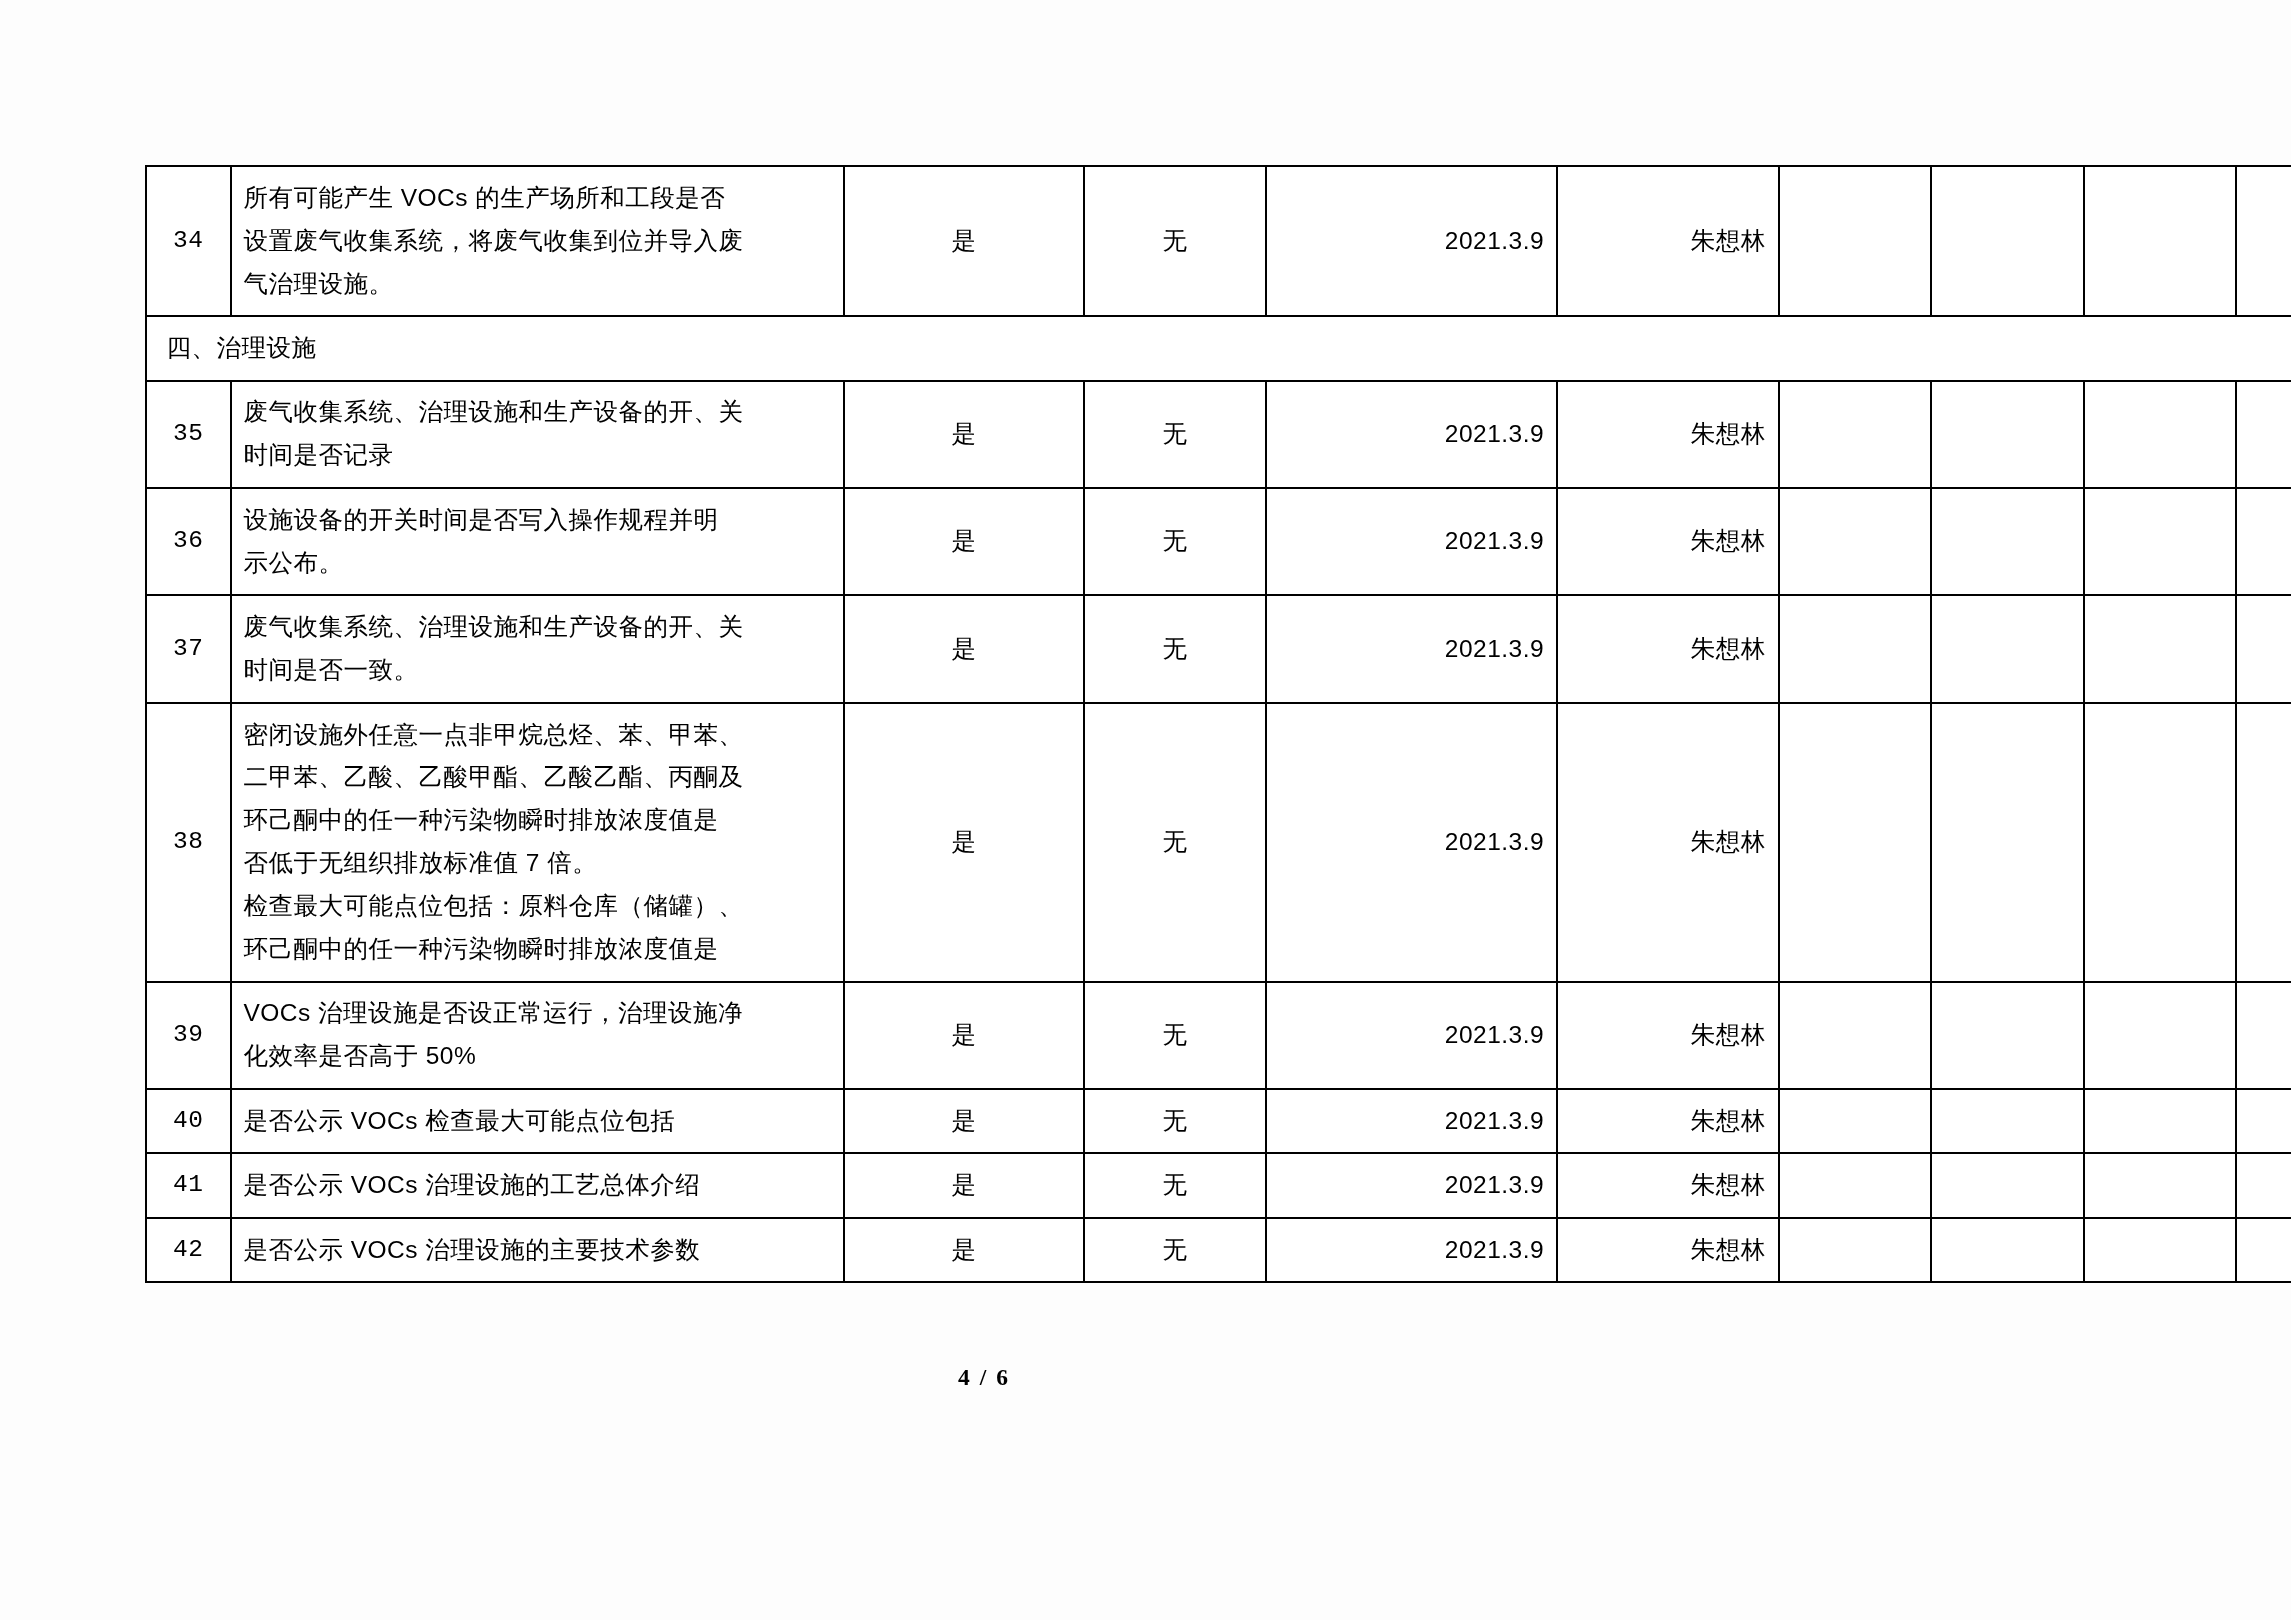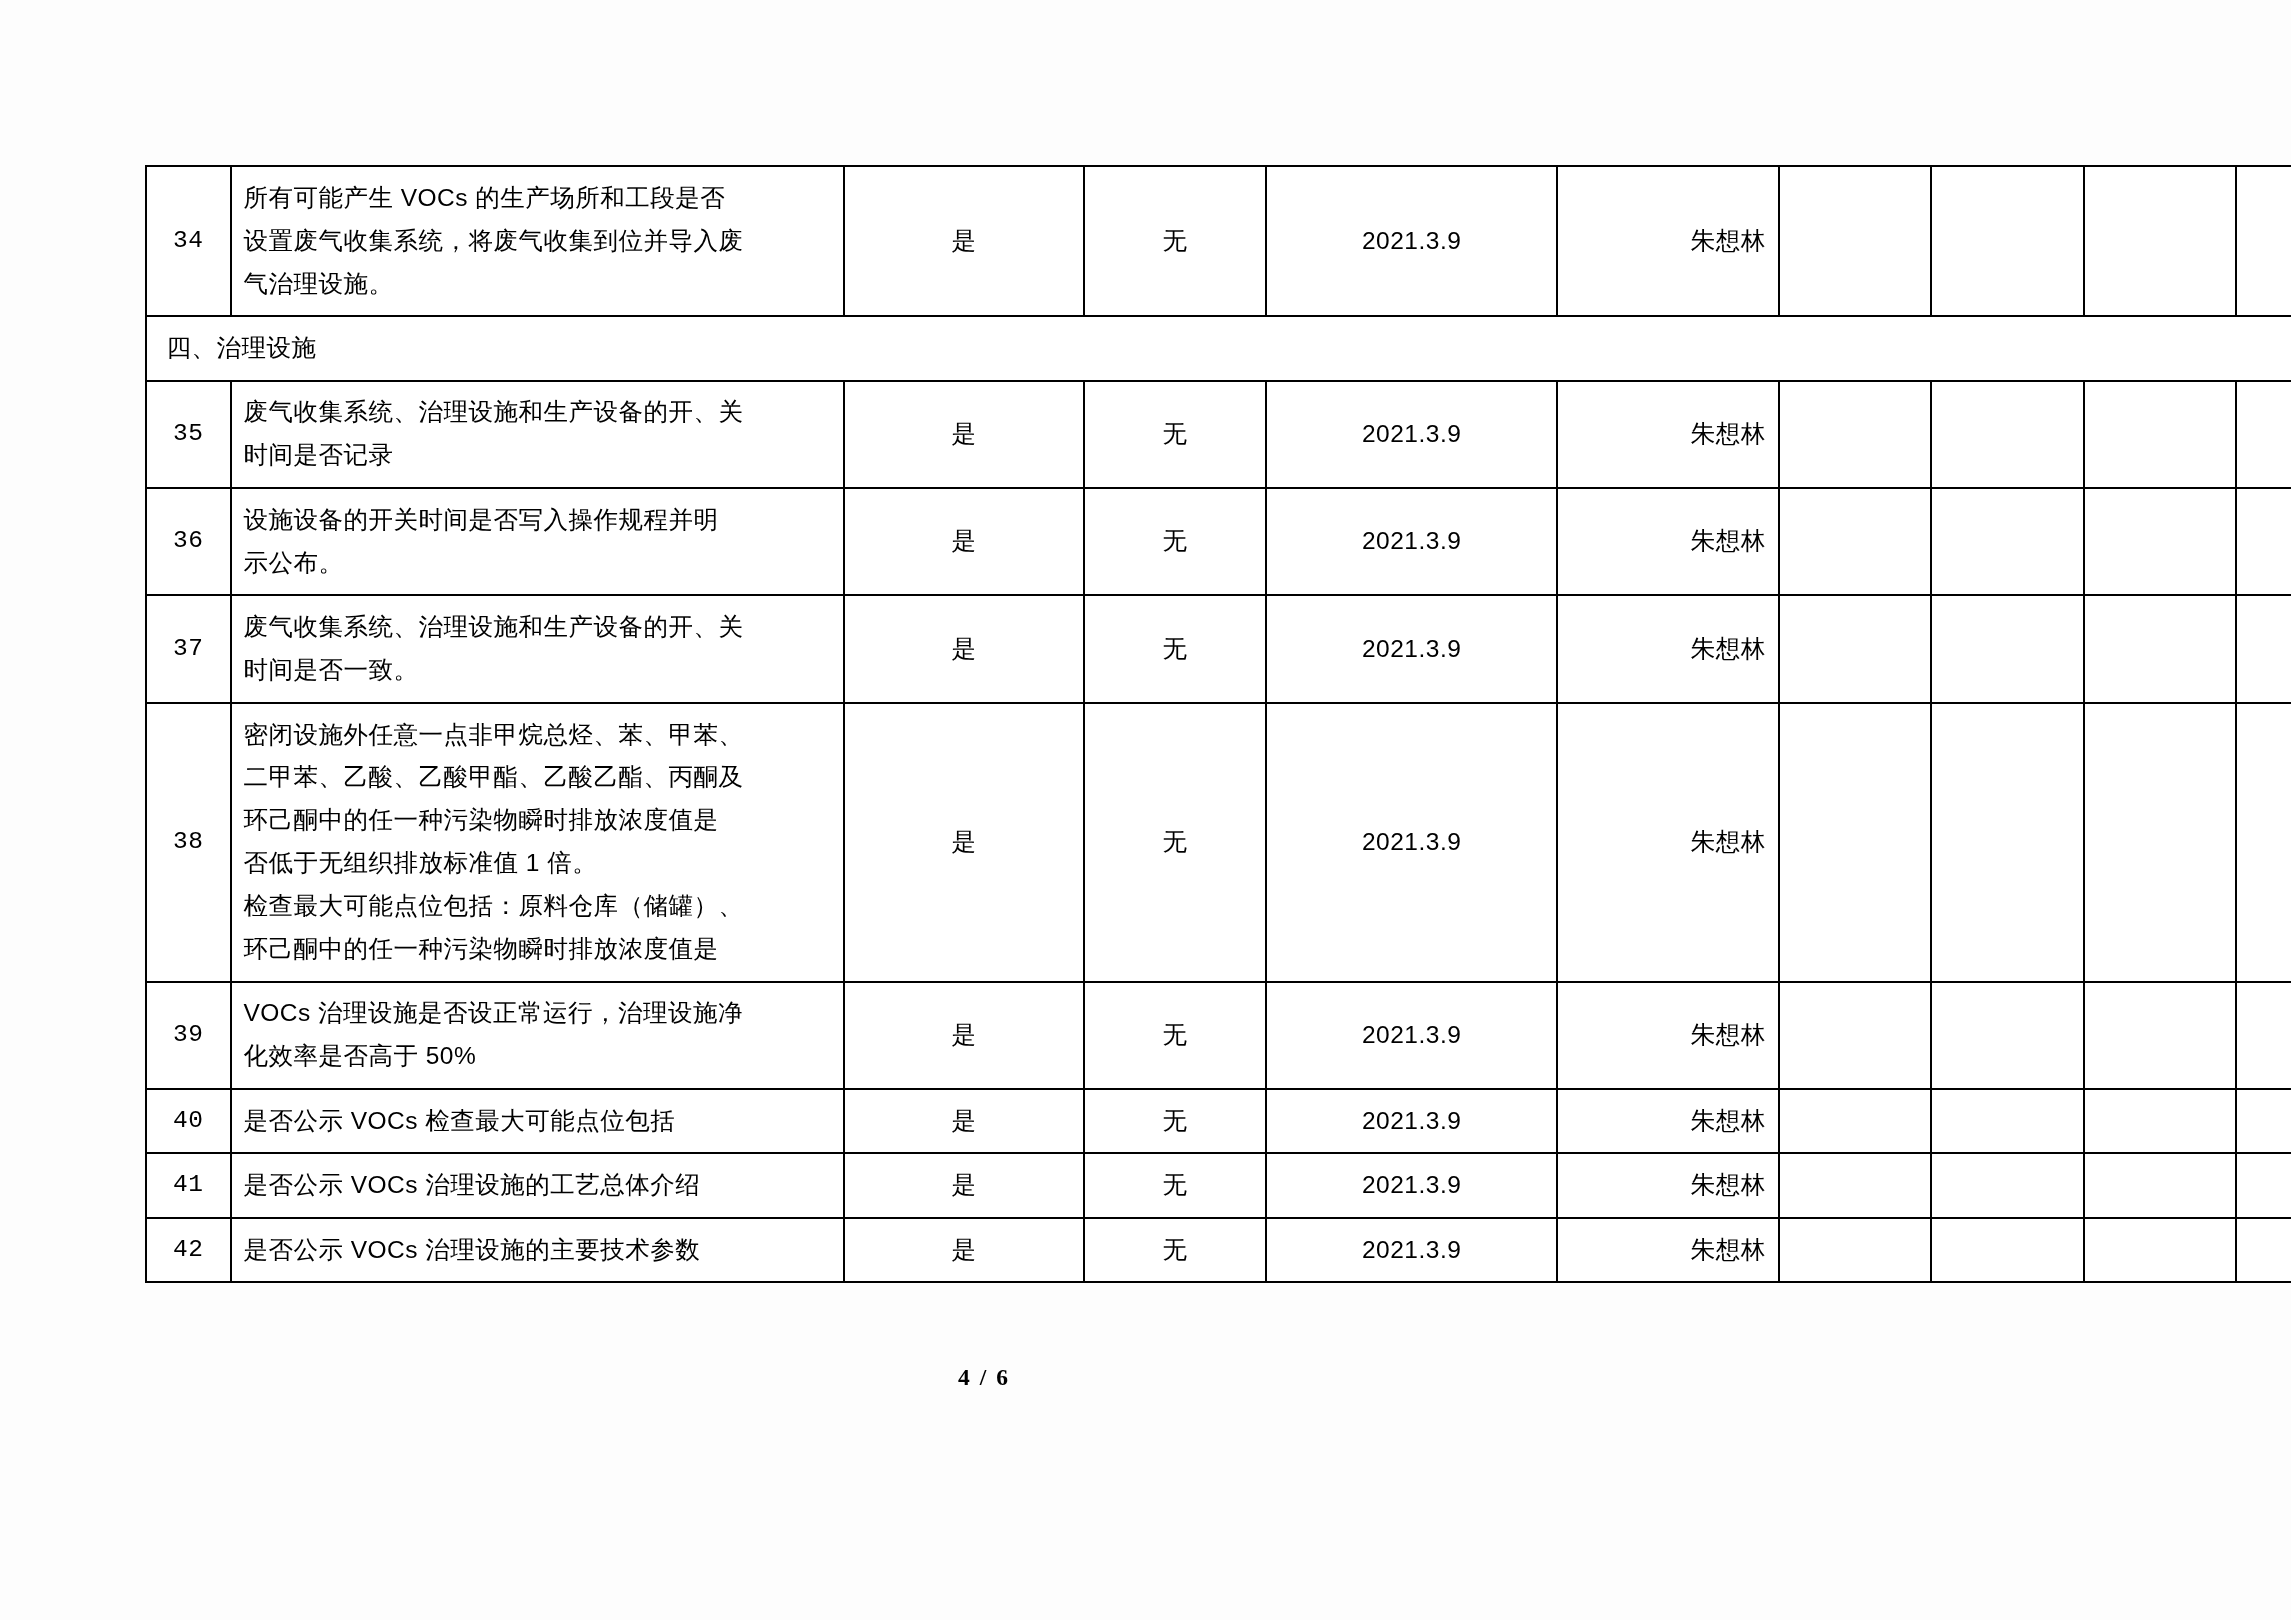--- a/index.html
+++ b/index.html
@@ -49,21 +49,21 @@
     padding: 7.8px 2px;
     font-family: Liberation Mono, monospace;
   }
   td.item {
     width: 588px;
     text-align: justify;
     text-justify: inter-ideograph;
   }
   td.c-yes { width: 214px; text-align: center; }
   td.c-none { width: 157px; text-align: center; }
-  td.c-date { width: 265px; text-align: center; }
+  td.c-date { width: 265px; text-align: right; }
   td.c-name { width: 196px; text-align: right; margin-top: 16px; }
   td.c-blank1 { width: 127px; }
   td.c-blank2 { width: 127px; }
   td.c-blank3 { width: 127px; }
   td.c-checker { width: 181px; text-align: center; }
 
   tr.section td.section-title {
     text-align: left;
     padding-left: 19.6px;
     font-size: 24.5px;
@@ -165,21 +165,21 @@
           <td class="c-checker">吴丽坤</td>
 
         </tr>
 
         <tr>
           <td class="idx">38</td>
           <td class="item">
             <span class="line">密闭设施外任意一点非甲烷总烃、苯、甲苯、</span>
             <span class="line">二甲苯、乙酸、乙酸甲酯、乙酸乙酯、丙酮及</span>
             <span class="line">环己酮中的任一种污染物瞬时排放浓度值是</span>
-            <span class="line">否低于无组织排放标准值 1 倍。</span>
+            <span class="line">否低于无组织排放标准值 7 倍。</span>
             <span class="line">检查最大可能点位包括：原料仓库（储罐）、</span>
             <span class="line">环己酮中的任一种污染物瞬时排放浓度值是</span>
           </td>
           <td class="c-yes">是</td>
           <td class="c-none">无</td>
           <td class="c-date">2021.3.9</td>
           <td class="c-name">朱想林</td>
           <td class="c-blank1"></td>
           <td class="c-blank2"></td>
           <td class="c-blank3"></td>

